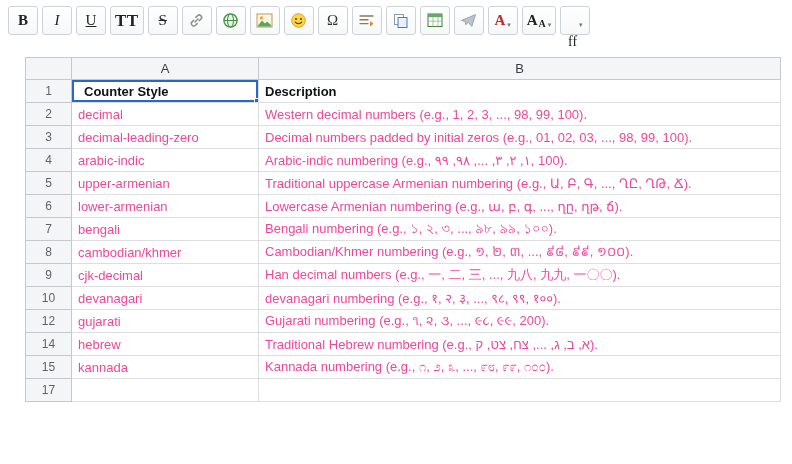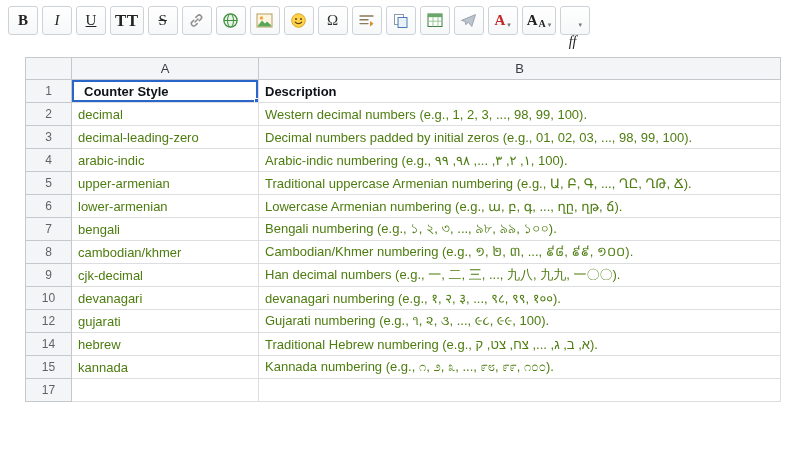--- a/index.html
+++ b/index.html
@@ -18,37 +18,37 @@
   .g { font-family:"Liberation Serif", serif; font-size:15px; color:#222; line-height:1; }
   .g.bold { font-weight:bold; }
   .g.italic { font-style:italic; }
   .g.underline { text-decoration:underline; }
   .g.strike { text-decoration:line-through; }
   .g.tt { font-size:17px; font-weight:bold; letter-spacing:0.5px; }
   .g.omega { font-size:15px; color:#333; }
   .g.red-a { color:var(--font-color-red,#c42727); font-weight:bold; }
   .g.size-a { font-weight:bold; }
   .g.size-a-sub { font-family:"Liberation Serif", serif; font-size:10px; font-weight:bold; color:#222; align-self:flex-end; margin-bottom:5px; }
-  .g.ff { font-style:italic; font-size:14px;margin-top:43px; }
+  .g.ff { font-size:14px;margin-top:43px; }
   .caret { align-self:flex-end; margin:0 0 4px 1px; }
   .caret::after { content:"▾"; font-size:7px; color:#777; line-height:1; }
   .tbtn svg { display:block; }
 
   
   .sheet { position:absolute; left:25px; top:57px; }
   table { border-collapse:collapse; table-layout:fixed; }
   col.c-rn { width:46px; } col.c-a { width:187px; } col.c-b { width:522px; }
   th {
     height:22px; background:var(--header-bg,#f4f5f6);
     border:1px solid #c6c9cc; font-weight:normal; font-size:13px; color:#3c4043;
     text-align:center;
   }
   td {
     height:23px; background:#fff; border:1px solid var(--grid-line,#dcdee0);
-    font-size:13px; color:#4d7c0f; padding:0 6px; white-space:nowrap; overflow:hidden;
+    font-size:13px; color:#ec4899; padding:0 6px; white-space:nowrap; overflow:hidden;
   }
   td.rn {
     background:var(--header-bg,#f4f5f6); border-color:#c6c9cc;
     color:#5f6368; text-align:center; font-size:12px; padding:0;
   }
   tr.bold-row td { font-weight:bold; color:#0e1116; }
   tr.bold-row td.rn { font-weight:normal; color:#5f6368; }
   td.selected { position:relative; box-shadow:inset 0 0 0 2px var(--selection,#2a66c9);padding-left:12px; }
   .fill-handle {
     position:absolute; right:-2px; bottom:-2px; width:6px; height:6px;
@@ -224,21 +224,21 @@
             <td class="cb">Han decimal numbers (e.g., 一, 二, 三, ..., 九八, 九九, 一〇〇).</td>
           </tr>
           <tr>
             <td class="rn">10</td>
             <td class="ca">devanagari</td>
             <td class="cb">devanagari numbering (e.g., १, २, ३, ..., ९८, ९९, १००).</td>
           </tr>
           <tr>
             <td class="rn">12</td>
             <td class="ca">gujarati</td>
-            <td class="cb">Gujarati numbering (e.g., ૧, ૨, ૩, ..., ૯૮, ૯૯, 100).</td>
+            <td class="cb">Gujarati numbering (e.g., ૧, ૨, ૩, ..., ૯૮, ૯૯, 200).</td>
           </tr>
           <tr>
             <td class="rn">14</td>
             <td class="ca">hebrew</td>
             <td class="cb">Traditional Hebrew numbering (e.g., א, ב, ג, ..., צח, צט, ק).</td>
           </tr>
           <tr>
             <td class="rn">15</td>
             <td class="ca">kannada</td>
             <td class="cb">Kannada numbering (e.g., ೧, ೨, ೩, ..., ೯೮, ೯೯, ೧೦೦).</td>

